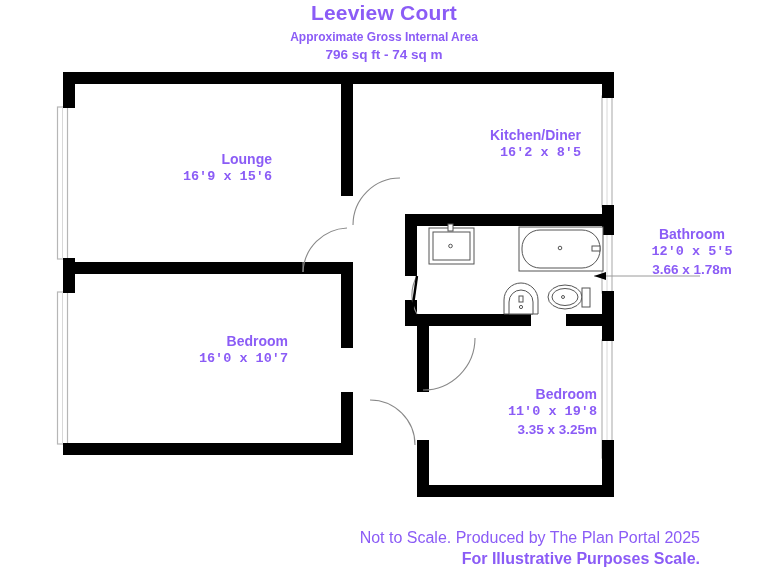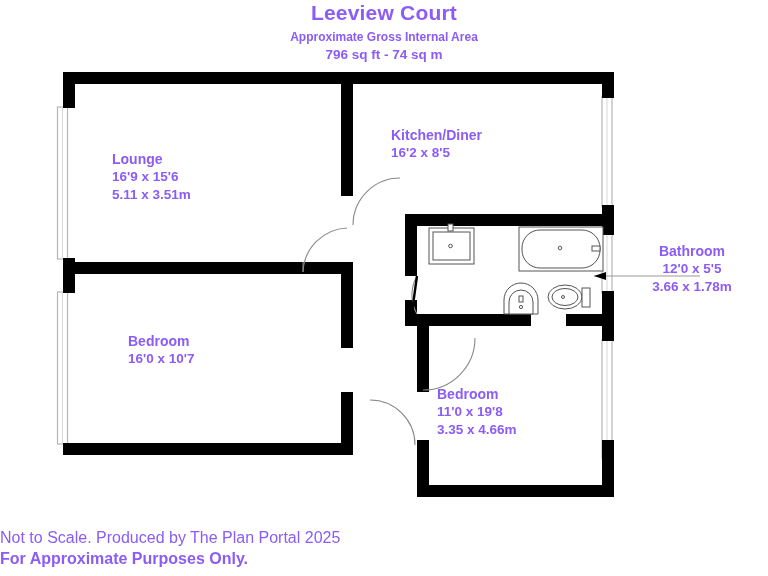--- a/index.html
+++ b/index.html
@@ -43,21 +43,21 @@
     font-weight: bold;
     line-height: 17px;
   }
 
   
   #footer {
     position: absolute;
     left: 0;
     top: 527px;
     width: 700px;
-    text-align: left;
+    text-align: right;
   }
   #footer-line1 {
     font-size: 16px;
     font-weight: normal;
     line-height: 21px;
   }
   #footer-line2 {
     font-size: 16px;
     font-weight: bold;
     line-height: 21px;
@@ -68,42 +68,43 @@
     position: absolute;
     left: 0;
     top: 0;
     width: 768px;
     height: 576px;
   }
 
   
   .room-label {
     position: absolute;
-    text-align: left;
+    text-align: right;
     line-height: 18px;
     white-space: nowrap;
   }
   .room-label .rl-name {
     font-size: 14px;
     font-weight: bold;
   }
   .room-label .rl-imp {
     font-size: 13.5px;
     font-weight: bold;
+    font-family: Liberation Mono, monospace;
   }
   .room-label .rl-met {
     font-size: 13.5px;
     font-weight: bold;
   }
 
   #label-lounge   { left: 112px; top: 150px; width: 160px; }
   #label-kitchen  { left: 391px; top: 126px; width: 190px; }
   #label-bedroom1 { left: 128px; top: 332px; width: 160px; }
   #label-bedroom2 { left: 437px; top: 385px; width: 160px; }
-  #label-bathroom { left: 616px; top: 242px; width: 152px; text-align: center; }
+  #label-bathroom { left: 616px; top: 225px; width: 152px; text-align: center; }
 </style>
 </head>
 <body>
 
 <div id="root">
 
   <div id="header">
     <div id="plan-title">Leeview Court</div>
     <div id="area-line1">Approximate Gross Internal Area</div>
     <div id="area-line2">796 sq ft - 74 sq m</div>
@@ -226,43 +227,42 @@
 
     <g>
       <line x1="594" y1="276" x2="700" y2="276" stroke="#9a9a9a" stroke-width="1"></line>
       <polygon points="594,276 606,272 606,280" fill="#000000"></polygon>
     </g>
   </svg>
 
   <div class="room-label" id="label-lounge">
     <div class="rl-name">Lounge</div>
     <div class="rl-imp">16'9 x 15'6</div>
-    <div class="rl-met">5.11 x 3.51m</div>
   </div>
 
   <div class="room-label" id="label-kitchen">
     <div class="rl-name">Kitchen/Diner</div>
     <div class="rl-imp">16'2 x 8'5</div>
   </div>
 
   <div class="room-label" id="label-bedroom1">
     <div class="rl-name">Bedroom</div>
     <div class="rl-imp">16'0 x 10'7</div>
   </div>
 
   <div class="room-label" id="label-bedroom2">
     <div class="rl-name">Bedroom</div>
     <div class="rl-imp">11'0 x 19'8</div>
-    <div class="rl-met">3.35 x 4.66m</div>
+    <div class="rl-met">3.35 x 3.25m</div>
   </div>
 
   <div class="room-label" id="label-bathroom">
     <div class="rl-name">Bathroom</div>
     <div class="rl-imp">12'0 x 5'5</div>
     <div class="rl-met">3.66 x 1.78m</div>
   </div>
 
   <div id="footer">
     <div id="footer-line1">Not to Scale. Produced by The Plan Portal 2025</div>
-    <div id="footer-line2">For Approximate Purposes Only.</div>
+    <div id="footer-line2">For Illustrative Purposes Scale.</div>
   </div>
 
 </div>
 
 </body></html>

